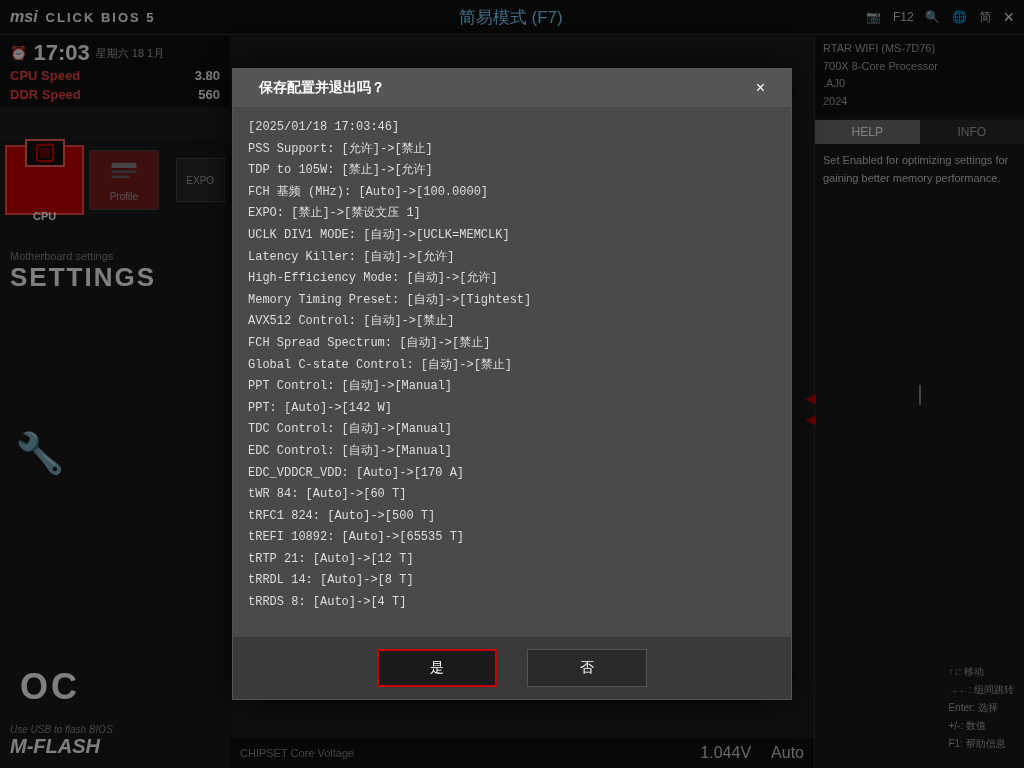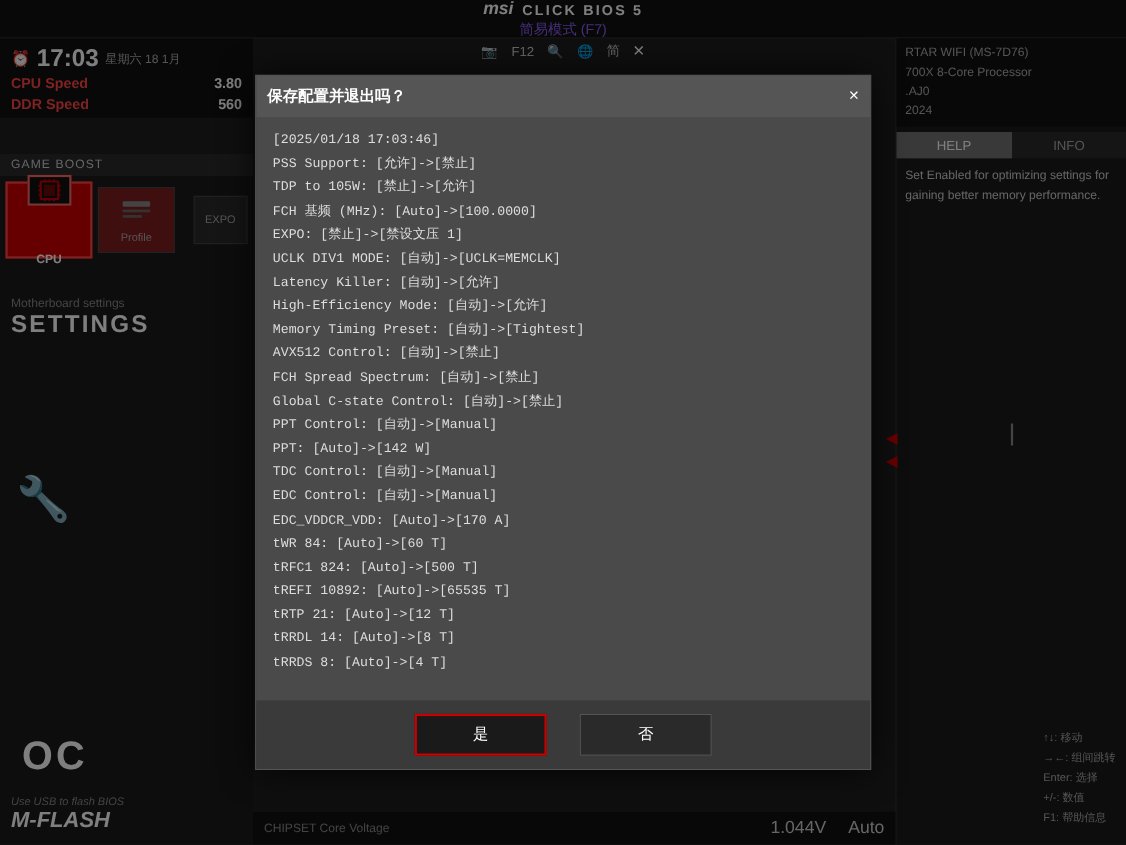--- a/index.html
+++ b/index.html
@@ -25,21 +25,20 @@
     
     .header-bar {
       width: 100%;
       height: 35px;
       background: #111;
       display: flex;
       align-items: center;
       justify-content: space-between;
       padding: 0 10px;
       border-bottom: 1px solid #333;
-      flex-direction: column;
     }
 
     .header-left {
       display: flex;
       align-items: center;
       gap: 8px;
     }
 
     .msi-logo {
       color: #fff;
@@ -49,22 +48,22 @@
     }
 
     .click-bios-text {
       color: #fff;
       font-size: 13px;
       font-weight: bold;
       letter-spacing: 2px;
     }
 
     .header-center {
-      color: #8b5cf6;
-      font-size: 13px;
+      color: #7dd3fc;
+      font-size: 17px;
     }
 
     .header-right {
       display: flex;
       align-items: center;
       gap: 12px;
       color: #ccc;
       font-size: 12px;
     }
 
@@ -190,21 +189,21 @@
       margin-top: 20px;
     }
 
     .settings-label {
       color: #888;
       font-size: 11px;
     }
 
     .settings-title {
       color: #fff;
-      font-size: 22px;
+      font-size: 26px;
       font-weight: bold;
       letter-spacing: 2px;
     }
 
     .oc-section {
       position: absolute;
       bottom: 60px;
       left: 20px;
     }
 
@@ -338,21 +337,21 @@
       border: 1px solid #555;
       width: 560px;
       min-height: 400px;
       display: flex;
       flex-direction: column;
       box-shadow: 0 0 30px rgba(0,0,0,0.8);
     }
 
     .modal-header {
       background: #555;
-      padding: 10px 10px;
+      padding: 10px 26px;
       display: flex;
       justify-content: space-between;
       align-items: center;
     }
 
     .modal-title {
       color: #fff;
       font-size: 14px;
       font-weight: bold;
     }
@@ -456,21 +455,20 @@
       <span class="speed-label">CPU Speed</span>
       <span class="speed-value">3.80</span>
     </div>
     <div class="speed-item">
       <span class="speed-label">DDR Speed</span>
       <span class="speed-value">560</span>
     </div>
   </div>
 
   <div class="left-sidebar">
-    <div class="game-boost-header">GAME BOOST</div>
     <div class="profile-row">
       <div class="cpu-icon-box">
         <div class="cpu-icon-inner">
           <svg viewBox="0 0 24 24" fill="#cc0000">
             <rect x="4" y="4" width="16" height="16" rx="1" fill="none" stroke="#cc0000" stroke-width="2"></rect>
             <rect x="7" y="7" width="10" height="10" fill="#cc0000" opacity="0.5"></rect>
             <line x1="8" y1="2" x2="8" y2="4" stroke="#cc0000" stroke-width="1.5"></line>
             <line x1="12" y1="2" x2="12" y2="4" stroke="#cc0000" stroke-width="1.5"></line>
             <line x1="16" y1="2" x2="16" y2="4" stroke="#cc0000" stroke-width="1.5"></line>
             <line x1="8" y1="20" x2="8" y2="22" stroke="#cc0000" stroke-width="1.5"></line>

